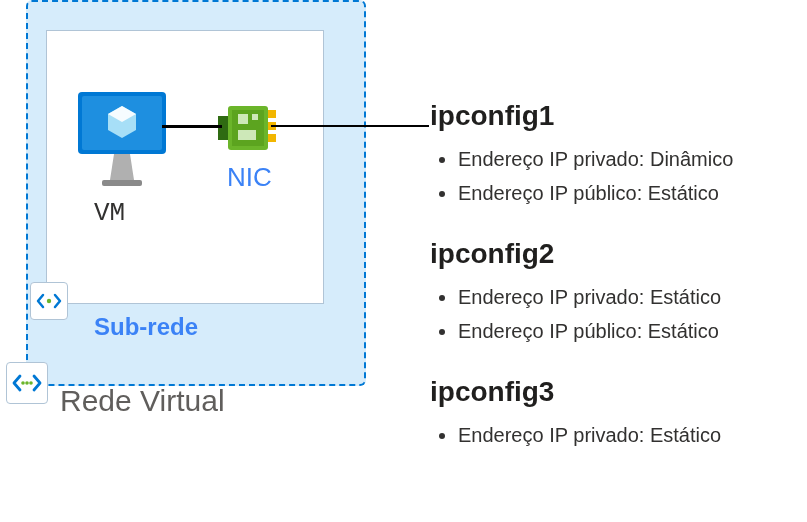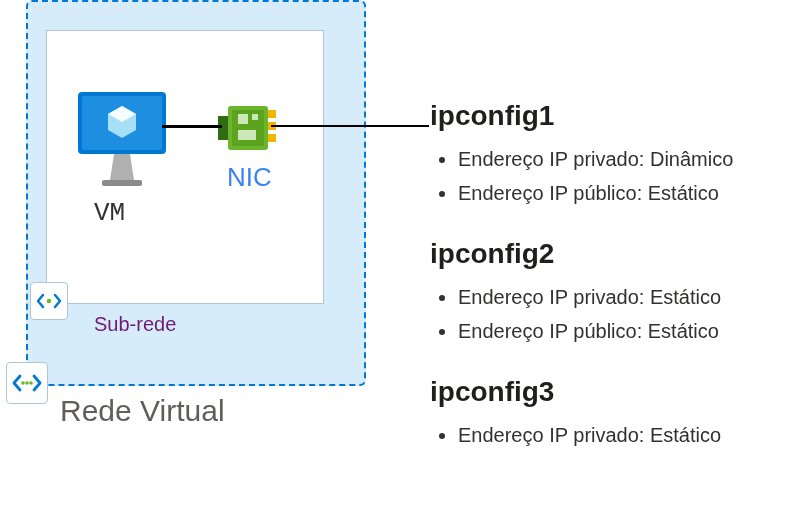--- a/index.html
+++ b/index.html
@@ -69,27 +69,28 @@
     left: 221px;
     top: 162px;
     font-size: 26px;
     color: #3b82f6;
     margin-left: 6px;
   }
   .subnet-label {
     position: absolute;
     left: 94px;
     top: 313px;
-    font-size: 20px;
-    color: #701a75;
+    font-size: 24px;
+    color: #3b82f6;
+    font-weight: bold;
   }
   .vnet-label {
     position: absolute;
     left: 60px;
-    top: 394px;
+    top: 384px;
     font-size: 30px;
     color: #605e5c;
   }
   .vnet-badge {
     position: absolute;
     left: 6px;
     top: 362px;
     width: 42px;
     height: 42px;
     background: #fff;

